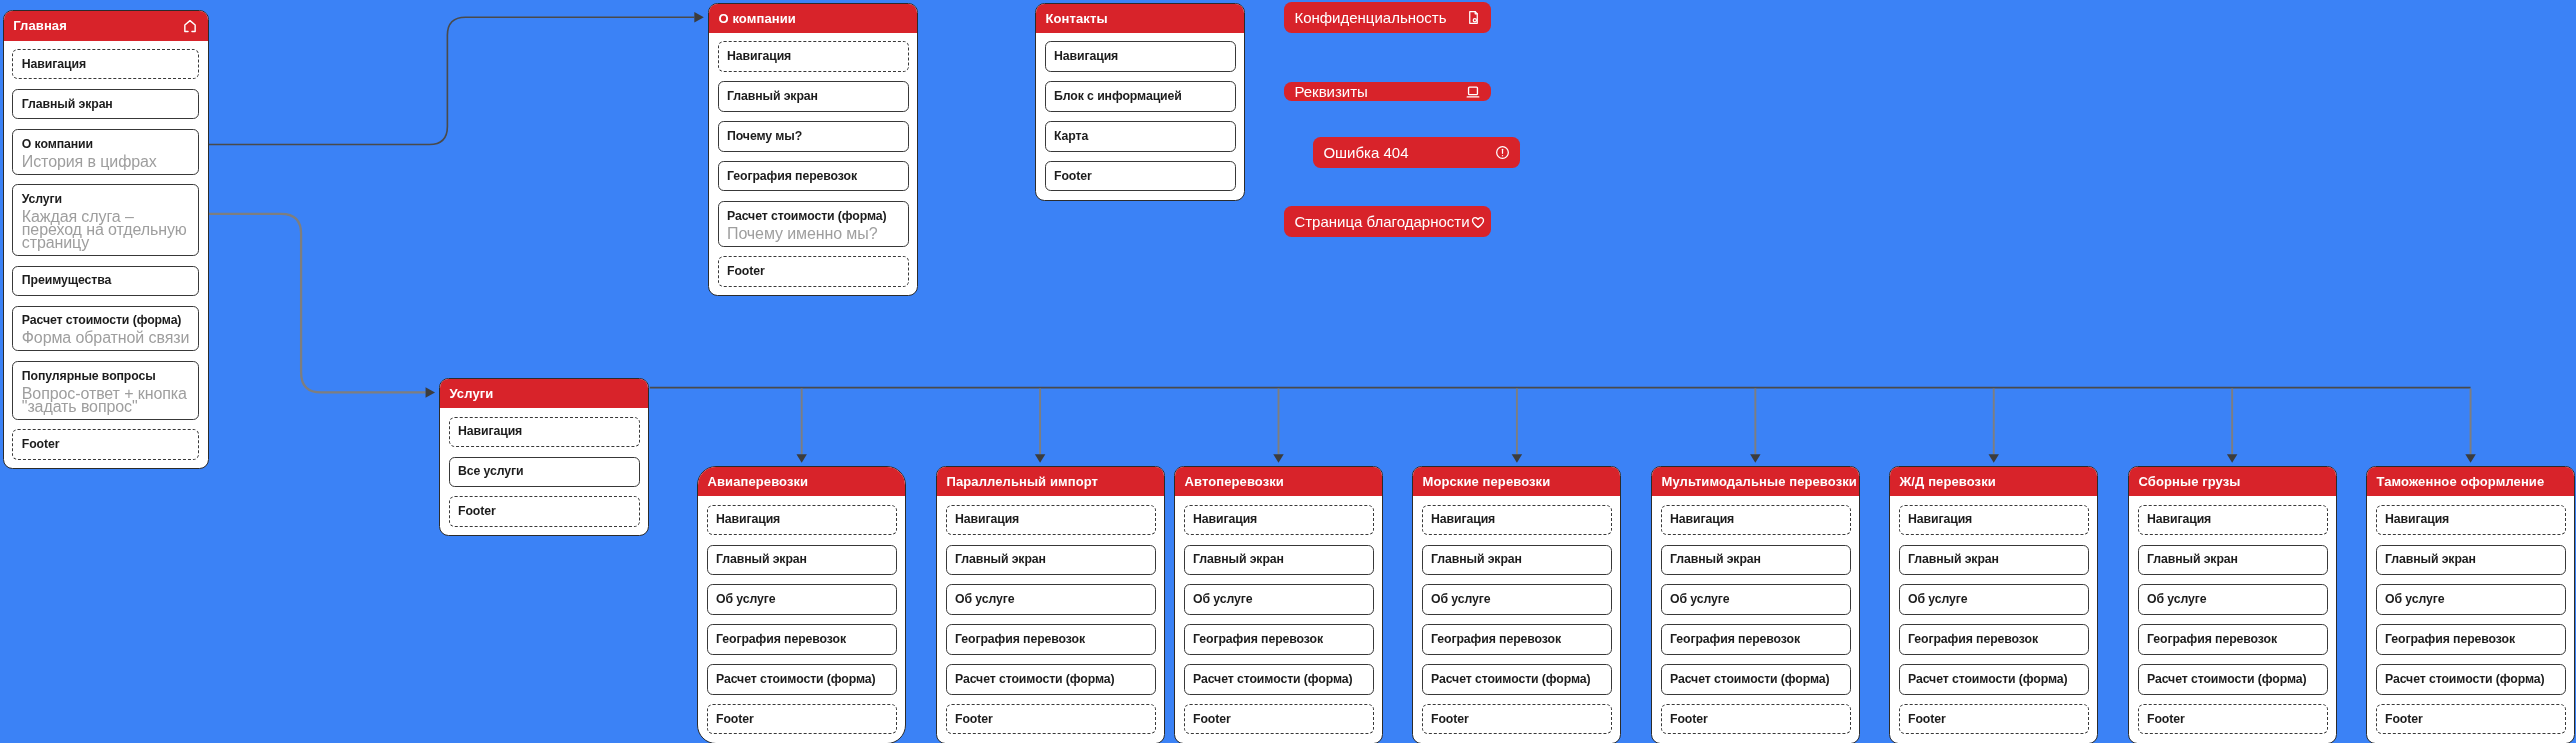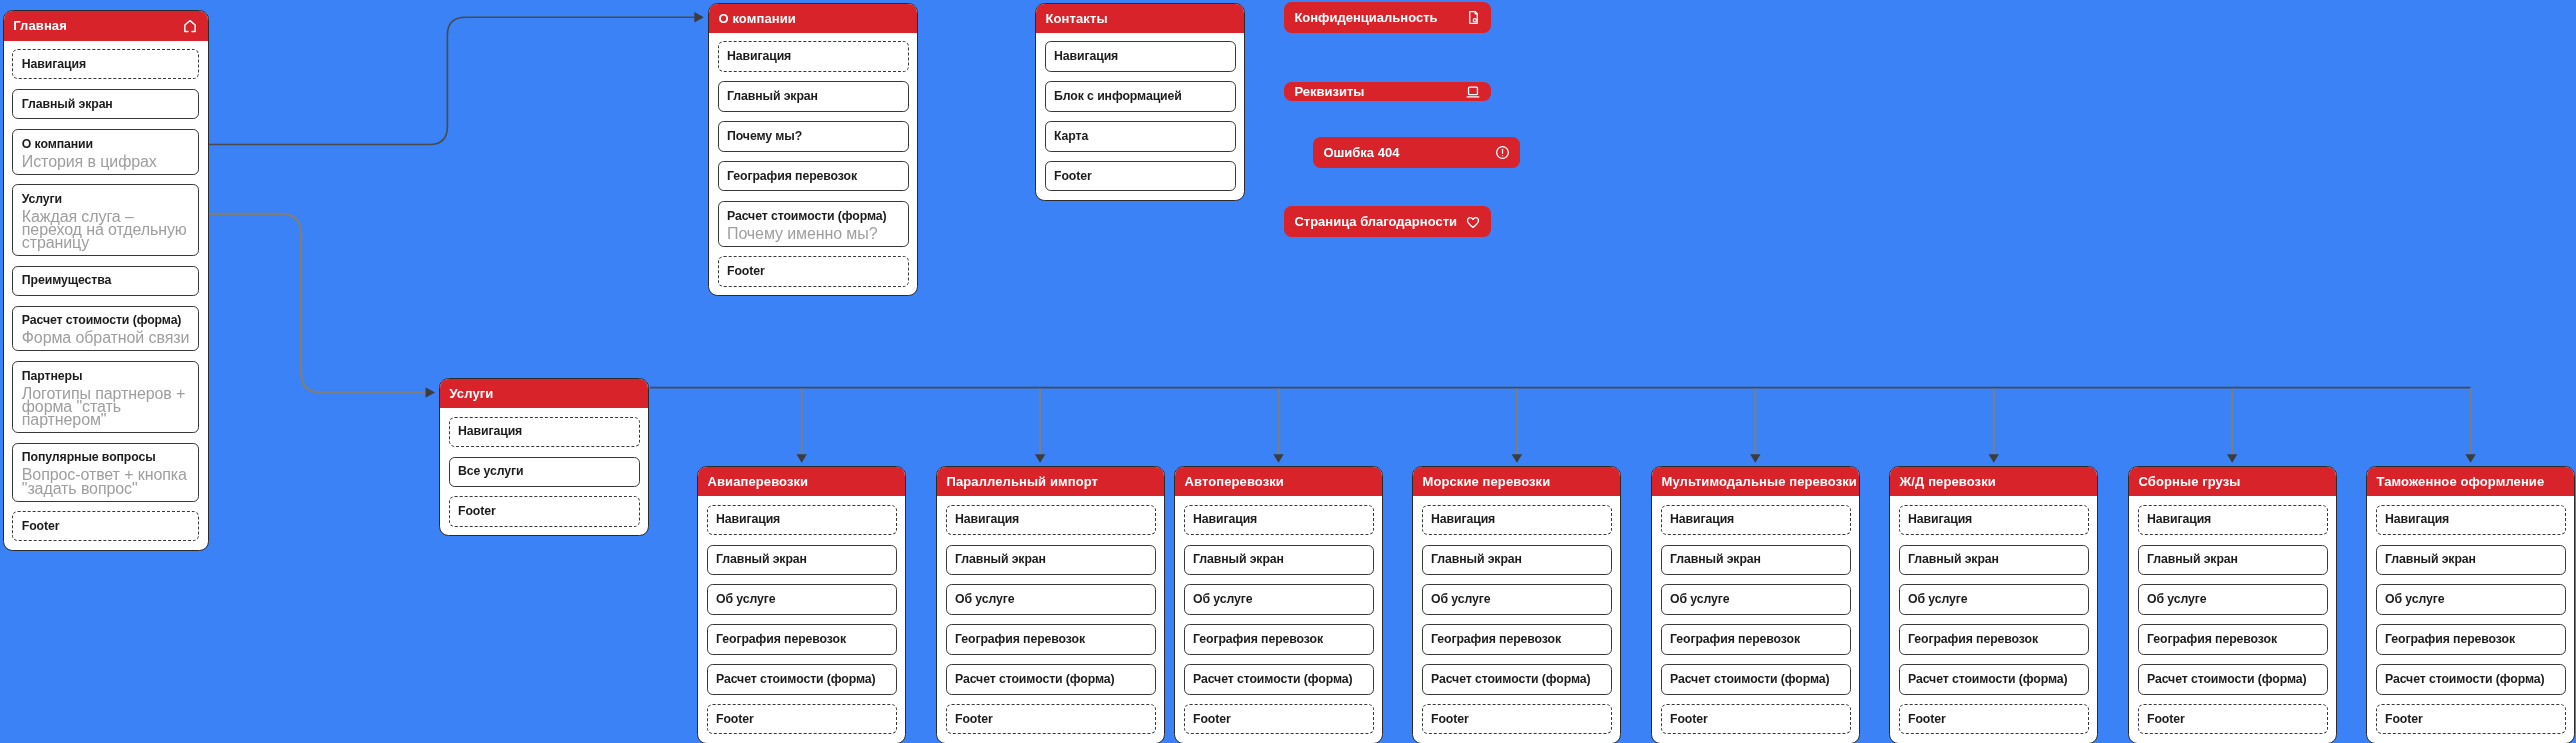--- a/index.html
+++ b/index.html
@@ -34,21 +34,21 @@
   }
   .item.dashed{border-style:dashed;}
   .item-label{font-size:12.3px;font-weight:bold;line-height:17px;white-space:nowrap;letter-spacing:-0.1px;}
   .item-sub{font-size:16px;line-height:13.3px;color:var(--sub);margin-top:2px;letter-spacing:-0.1px;}
 
   .badge{
     position:absolute;z-index:2;background:var(--red);color:#fff;
     border-radius:7.6px;display:flex;align-items:center;justify-content:space-between;
     padding:0 10.4px;box-sizing:border-box;
   }
-  .badge-label{font-size:13px;font-weight:bold;white-space:nowrap;}
+  .badge-label{font-size:15px;font-weight:normal;white-space:nowrap;}
   .icon{display:inline-flex;align-items:center;justify-content:center;}
   .icon svg{display:block;}
 </style>
 </head>
 <body>
 
 <div id="canvas">
   <svg id="wires" width="2576" height="744" viewBox="0 0 2712 783" aria-hidden="true">
 
     <path d="M214 152 H452 Q471 152 471 133 V37 Q471 18 490 18 H731" fill="none" stroke="#4a4a4a" stroke-width="1.7"></path>
@@ -104,24 +104,20 @@
           <div class="item-sub">Каждая слуга – переход на отдельную страницу</div>
         </div>
         <div class="item">
           <div class="item-label">Преимущества</div>
         </div>
         <div class="item">
           <div class="item-label">Расчет стоимости (форма)</div>
           <div class="item-sub">Форма обратной связи</div>
         </div>
         <div class="item">
-          <div class="item-label">Партнеры</div>
-          <div class="item-sub">Логотипы партнеров + форма "стать партнером"</div>
-        </div>
-        <div class="item">
           <div class="item-label">Популярные вопросы</div>
           <div class="item-sub">Вопрос-ответ + кнопка "задать вопрос"</div>
         </div>
         <div class="item dashed">
           <div class="item-label">Footer</div>
         </div>
       </div>
   </div>
     <div class="card" style="left: 708px; top: 2.8px; width: 210px;">
     <div class="card-header">
@@ -177,21 +173,21 @@
           <div class="item-label">Навигация</div>
         </div>
         <div class="item">
           <div class="item-label">Все услуги</div>
         </div>
         <div class="item dashed">
           <div class="item-label">Footer</div>
         </div>
       </div>
   </div>
-    <div class="card" style="left: 697px; top: 466px; width: 209px;">
+    <div class="card" style="left: 697px; top: 466px; width: 209px; border-radius: 19px;">
     <div class="card-header">
       <span class="card-title">Авиаперевозки</span>
     </div>
     <div class="card-body">
         <div class="item dashed">
           <div class="item-label">Навигация</div>
         </div>
         <div class="item">
           <div class="item-label">Главный экран</div>
         </div>

